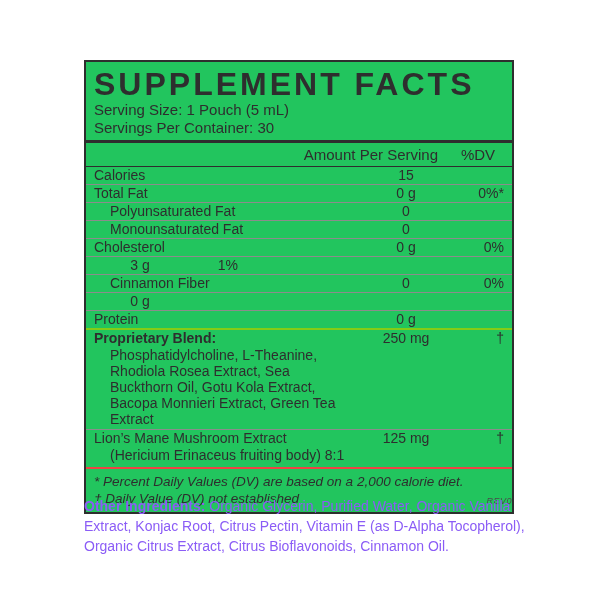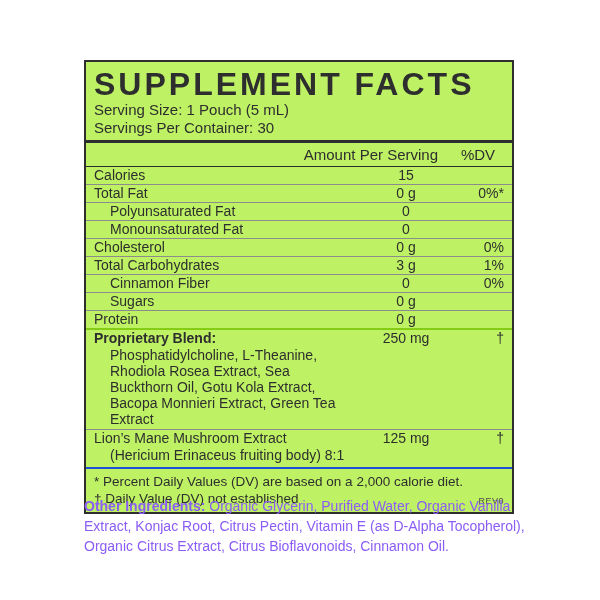--- a/index.html
+++ b/index.html
@@ -3,21 +3,21 @@
 <meta charset="utf-8">
 <style>
   html,body{margin:0;padding:0;}
   body{
     width:600px;height:600px;background:#ffffff;position:relative;
     font-family:"Liberation Sans", sans-serif;color:#2e2e2e;
     -webkit-font-smoothing:antialiased;
   }
   .panel{
     position:absolute;left:84px;top:60px;width:430px;box-sizing:border-box;
-    border:2px solid #2e2e2e;background:#bef264;
+    border:2px solid #2e2e2e;background:#22c55e;
   }
   .head{padding:5px 8px 3px 8px;}
   .title{
     font-size:32px;font-weight:bold;letter-spacing:3px;line-height:34px;
     white-space:nowrap;color:#2e2e2e;
   }
   .serving-line{font-size:15px;line-height:18px;}
   .thickbar{border-top:3px solid #2e2e2e;}
   .hdr{
     display:flex;align-items:center;justify-content:flex-end;gap:14px;
@@ -32,22 +32,22 @@
   .rows .row:first-child{border-top:none;}
   .ind{padding-left:16px;}
   .b{font-weight:bold;}
   .section{border-top:2px solid #84cc16;padding-bottom:2px;}
   .section.thin{border-top:1px solid #8c8c8c;}
   .desc{
     margin:0 8px 0 24px;max-width:238px;font-size:14px;line-height:16px;
   }
   .desc2{margin:0 8px 2px 24px;font-size:14px;line-height:16px;}
   .foot{
-    border-top:2px solid #1d4ed8;padding:4px 8px 5px 8px;
-    font-size:13.5px;line-height:17px;
+    border-top:2px solid #ef4444;padding:4px 0 5px 8px;
+    font-size:13.5px;line-height:17px;font-style:italic;
   }
   .foot .l1{white-space:nowrap;}
   .l2wrap{display:flex;justify-content:space-between;align-items:flex-end;}
   .rev{font-size:9px;letter-spacing:0.5px;color:#4a4a4a;line-height:11px;}
   .other{
     position:absolute;left:84px;top:496px;width:474px;
     font-size:14px;line-height:20px;color:#8b5cf6;
   }
   .other .oi-label{font-weight:bold;}
 </style>
@@ -87,31 +87,29 @@
       <span class="n ind">Monounsaturated Fat</span>
       <span class="a">0</span>
       <span class="d"></span>
     </div>
     <div class="row sep">
       <span class="n">Cholesterol</span>
       <span class="a">0 g</span>
       <span class="d">0%</span>
     </div>
     <div class="row sep">
-      <span class="n">Total Carbohydrates</span>
       <span class="a">3 g</span>
       <span class="d">1%</span>
     </div>
     <div class="row sep">
       <span class="n ind">Cinnamon Fiber</span>
       <span class="a">0</span>
       <span class="d">0%</span>
     </div>
     <div class="row sep">
-      <span class="n ind">Sugars</span>
       <span class="a">0 g</span>
       <span class="d"></span>
     </div>
     <div class="row sep">
       <span class="n">Protein</span>
       <span class="a">0 g</span>
       <span class="d"></span>
     </div>
   </div>
 

